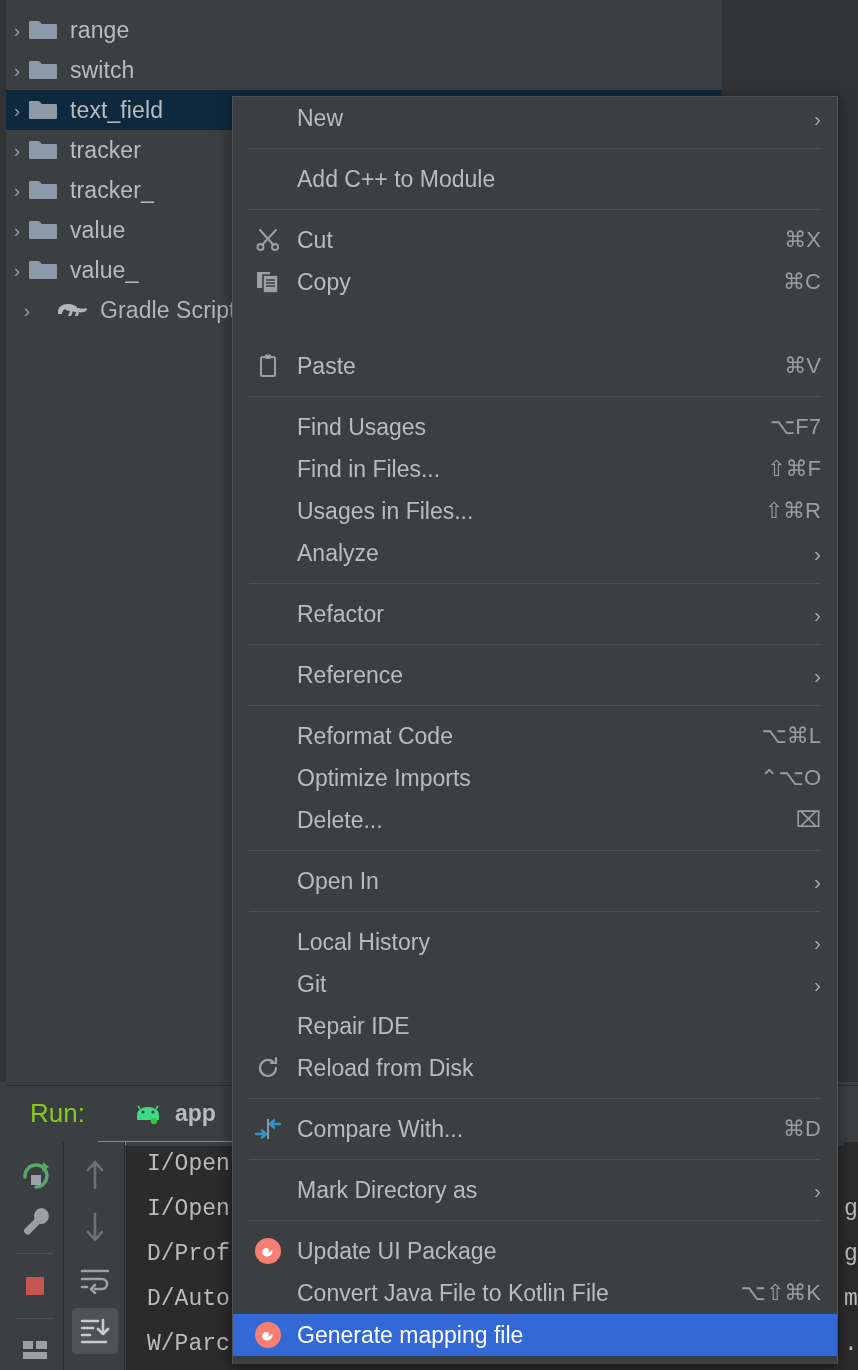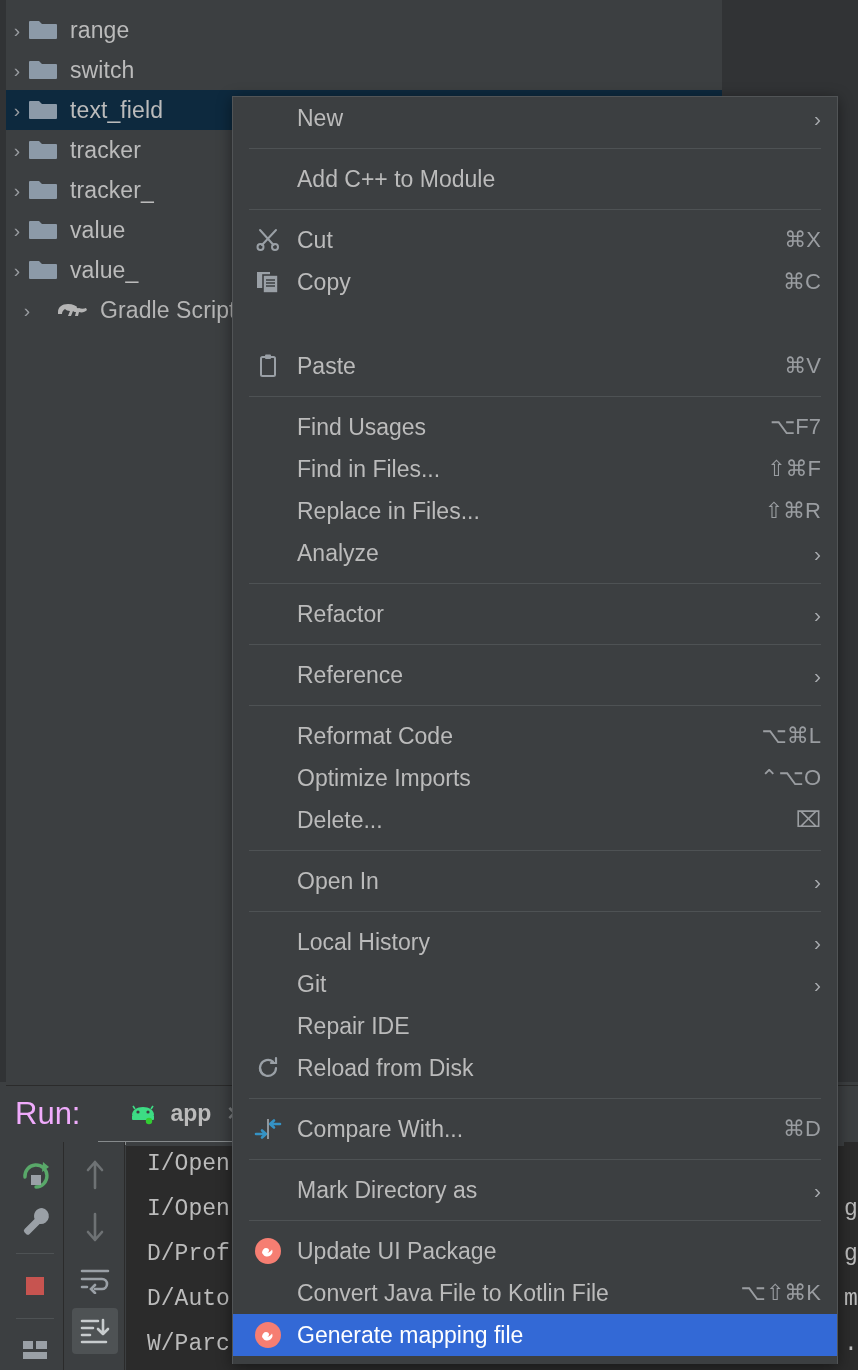--- a/index.html
+++ b/index.html
@@ -45,21 +45,21 @@
   
   .run-panel {
     position: absolute; left: 0; top: 1082px; width: 858px; height: 288px;
     background: #3C3F41;
   }
   .run-header {
     position: absolute; left: 6px; top: 3px; width: 852px; height: 56px;
     display: flex; align-items: center;
     border-top: 1px solid #2B2B2B;
   }
-  .run-label { color: #f0abfc; font-size: 31px; margin-left: 9px; }
+  .run-label { color: #84cc16; font-size: 26px; margin-left: 24px; }
   .run-tab {
     display: flex; align-items: center; margin-left: 46px; position: relative; font-weight: bold;
   }
   .run-tab-text { color: #BBBBBB; font-size: 23px; margin-left: 10px; }
   .run-tab-close { color: #7E8183; font-size: 23px; margin-left: 16px; }
   .run-tab-underline {
     position: absolute; left: 92px; top: 55px; width: 460px; height: 4px;
     background: #868A8C;
   }
 
@@ -390,21 +390,21 @@
     </div>
 
     <div class="mi">
       <span class="mi-icon"></span>
       <span class="mi-label">Find in Files...</span>
       <span class="mi-shortcut">⇧⌘F</span>
     </div>
 
     <div class="mi">
       <span class="mi-icon"></span>
-      <span class="mi-label">Replace in Files...</span>
+      <span class="mi-label">Usages in Files...</span>
       <span class="mi-shortcut">⇧⌘R</span>
     </div>
 
     <div class="mi">
       <span class="mi-icon"></span>
       <span class="mi-label">Analyze</span>
       <span class="mi-arrow">›</span>
     </div>
     <div class="mi-sep"></div>
 

